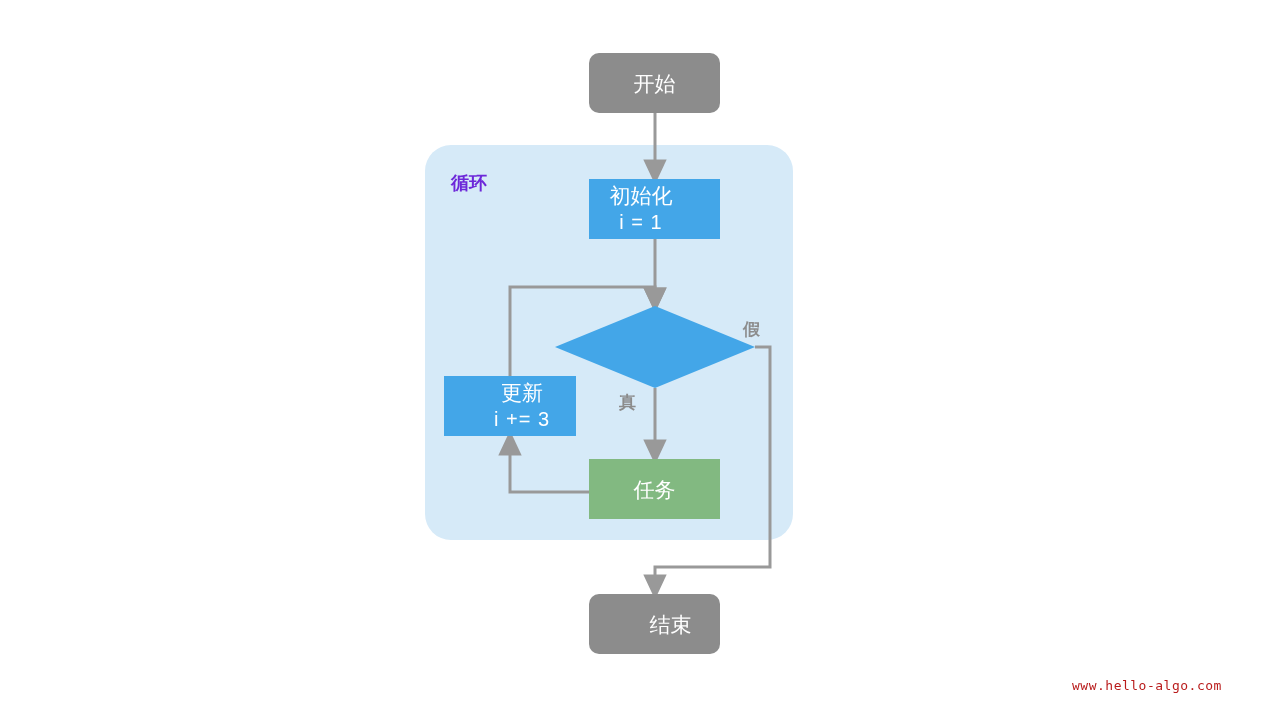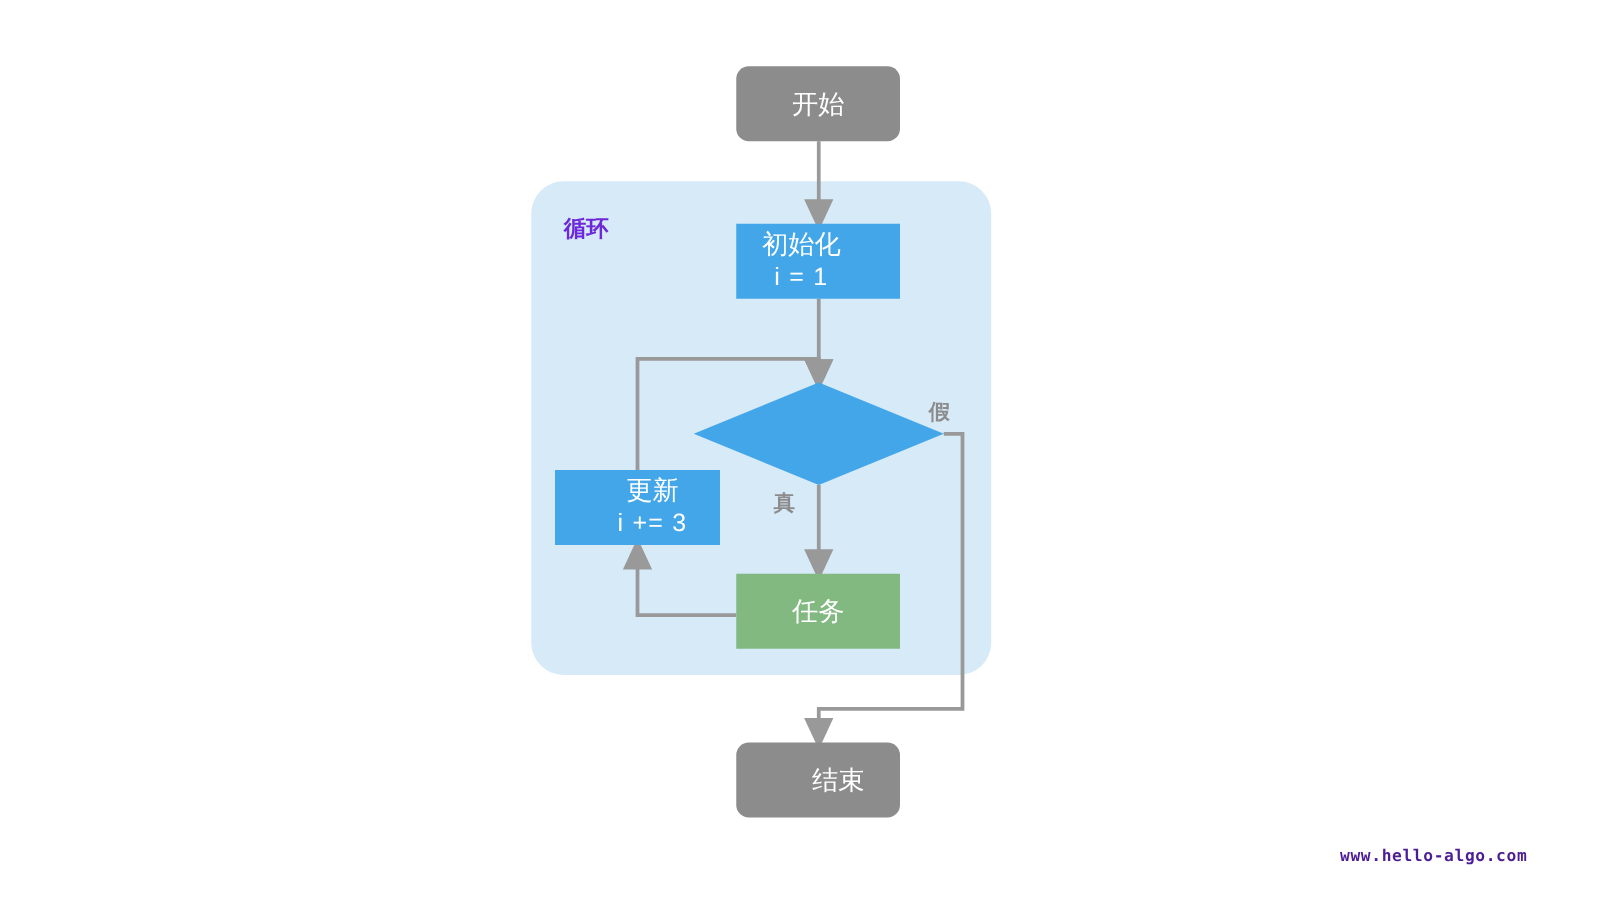--- a/index.html
+++ b/index.html
@@ -124,15 +124,15 @@
     <span class="lbl-cn">任务</span>
   </div>
 
   <div class="node-label" id="lbl-end" style="left: 589px; top: 594px; width: 131px; height: 60px; margin-left: 16px;">
     <span class="lbl-cn">结束</span>
   </div>
 
   <div class="edge-label" id="lbl-true" style="left: 619px; top: 391px; color: rgb(140, 140, 140);">真</div>
   <div class="edge-label" id="lbl-false" style="left: 743px; top: 318px; color: rgb(140, 140, 140);">假</div>
 
-  <div class="watermark" id="wm" style="left: 1072px; top: 678px; color: #4c1d95; font-weight: bold;">www.hello-algo.com</div>
+  <div class="watermark" id="wm" style="left: 1072px; top: 678px; color: #b91c1c;">www.hello-algo.com</div>
 
 </div>
 
 </body></html>

